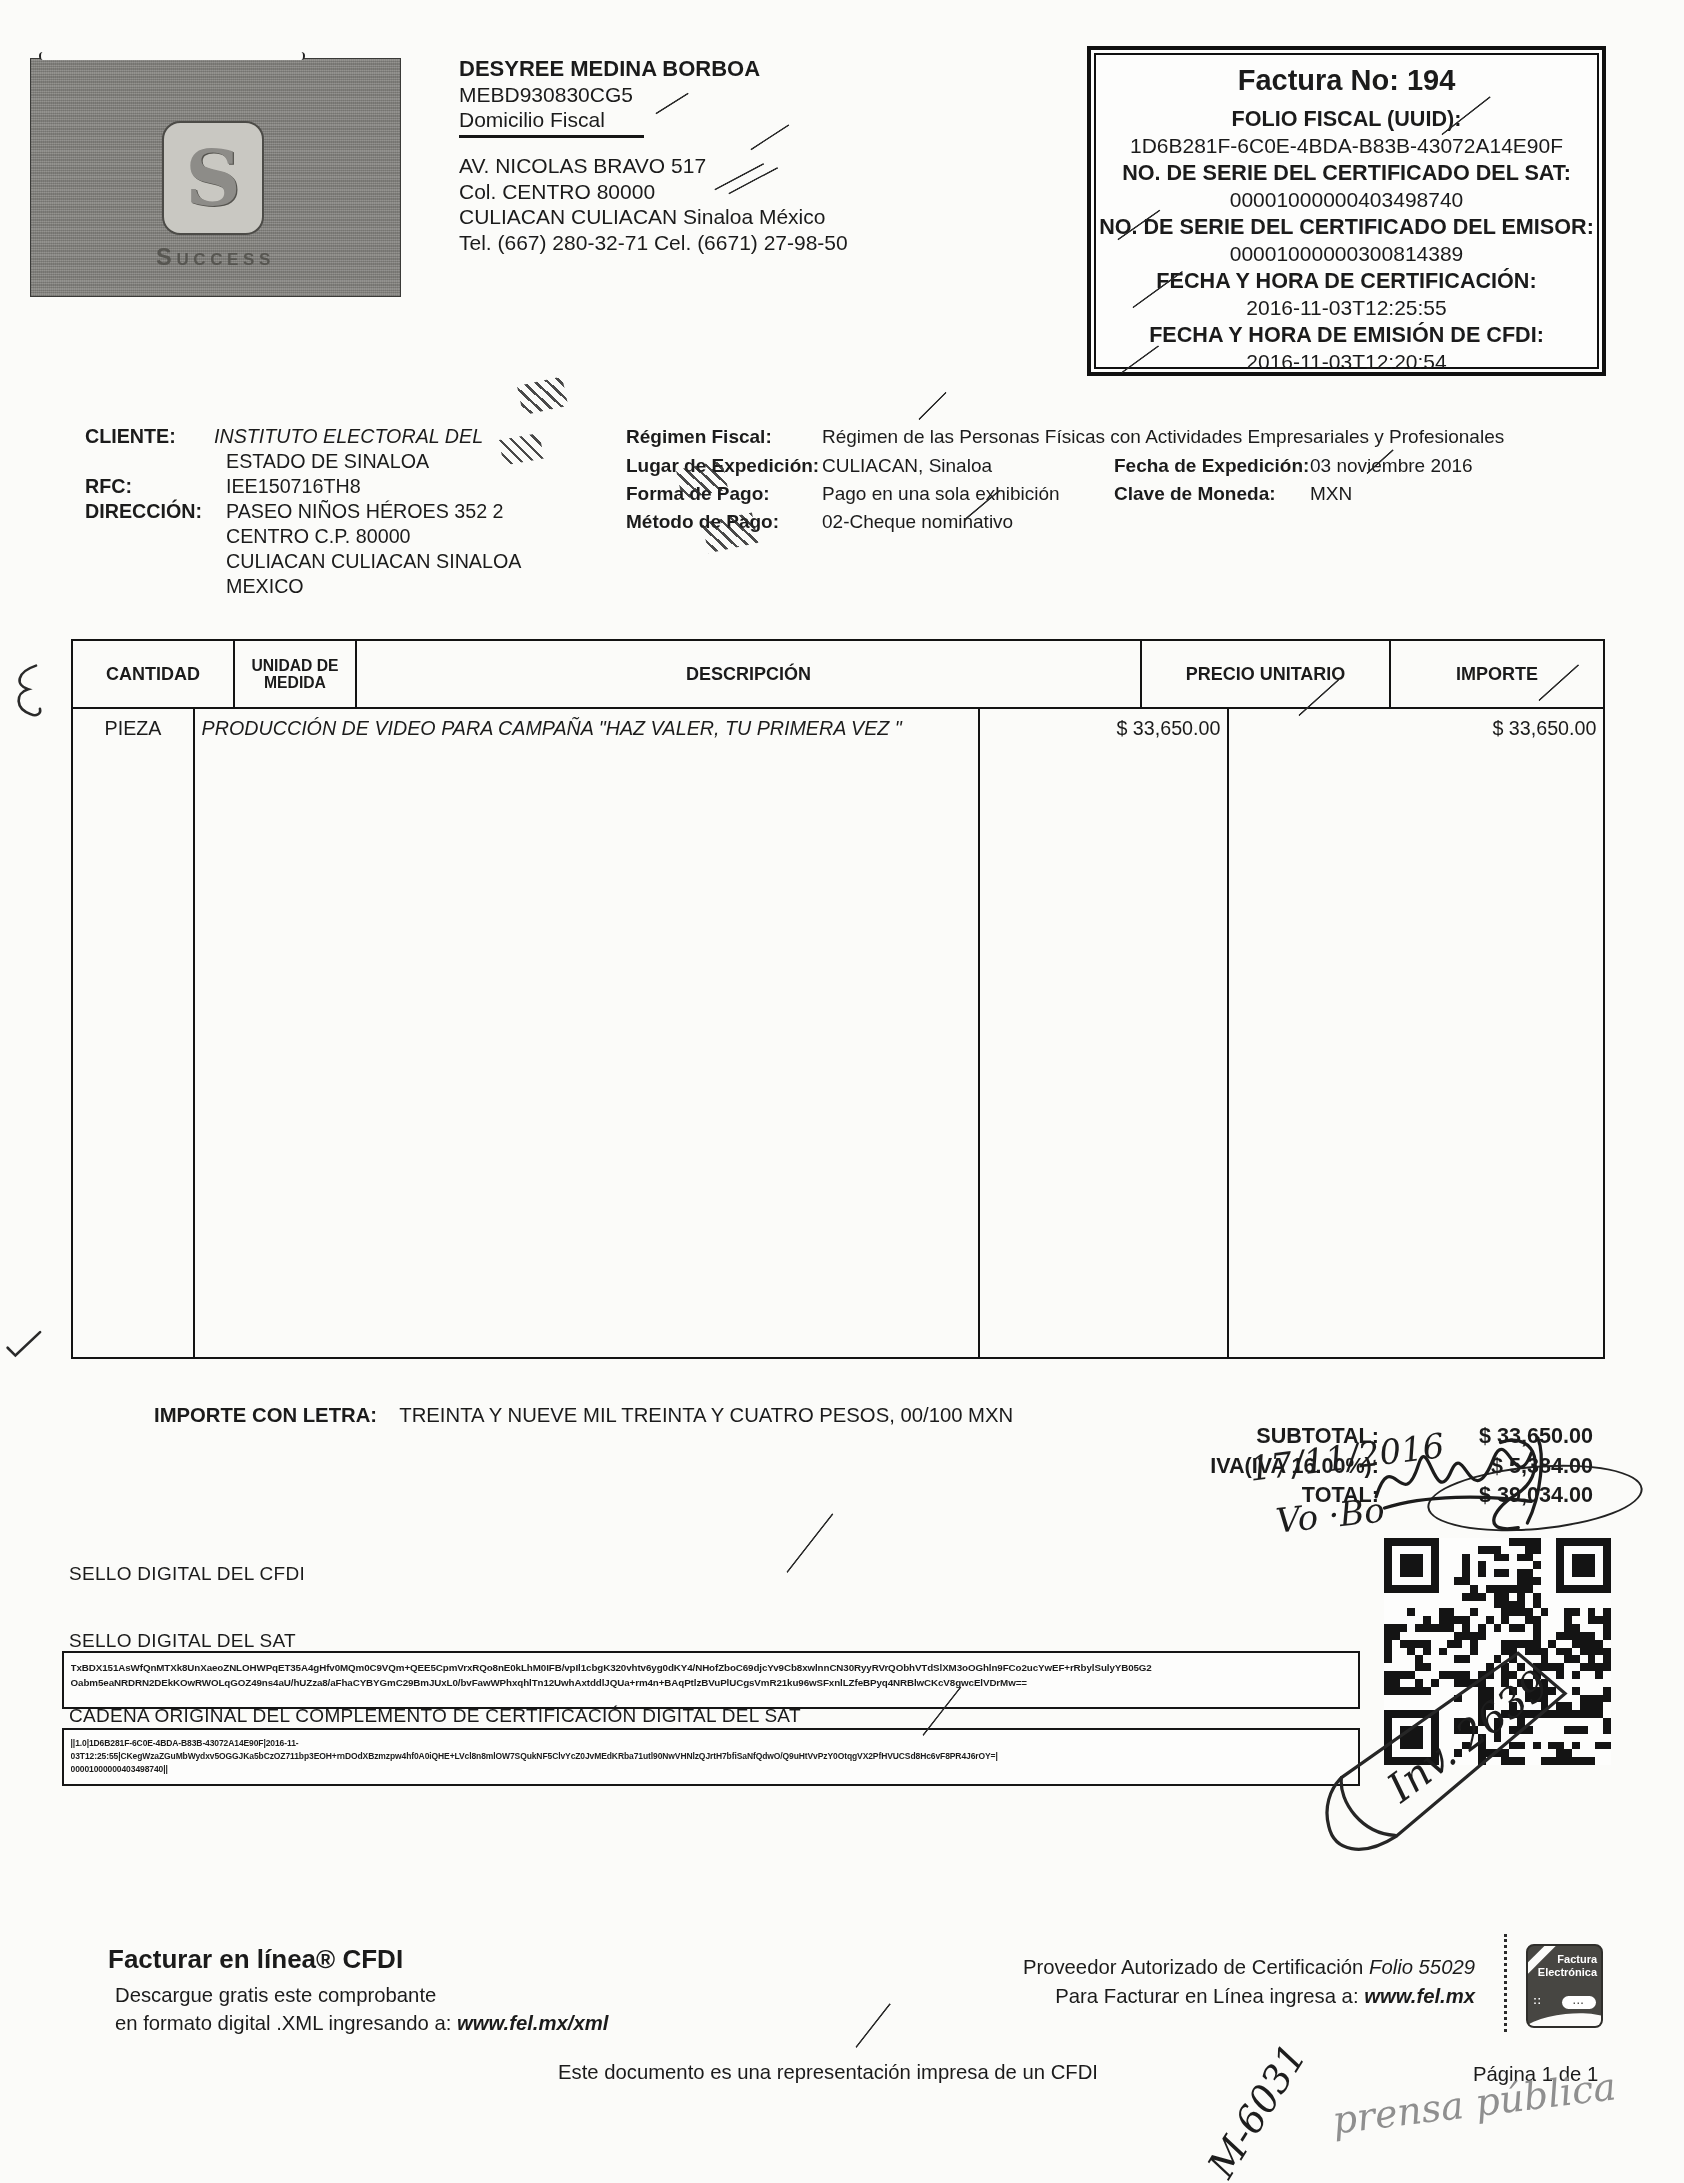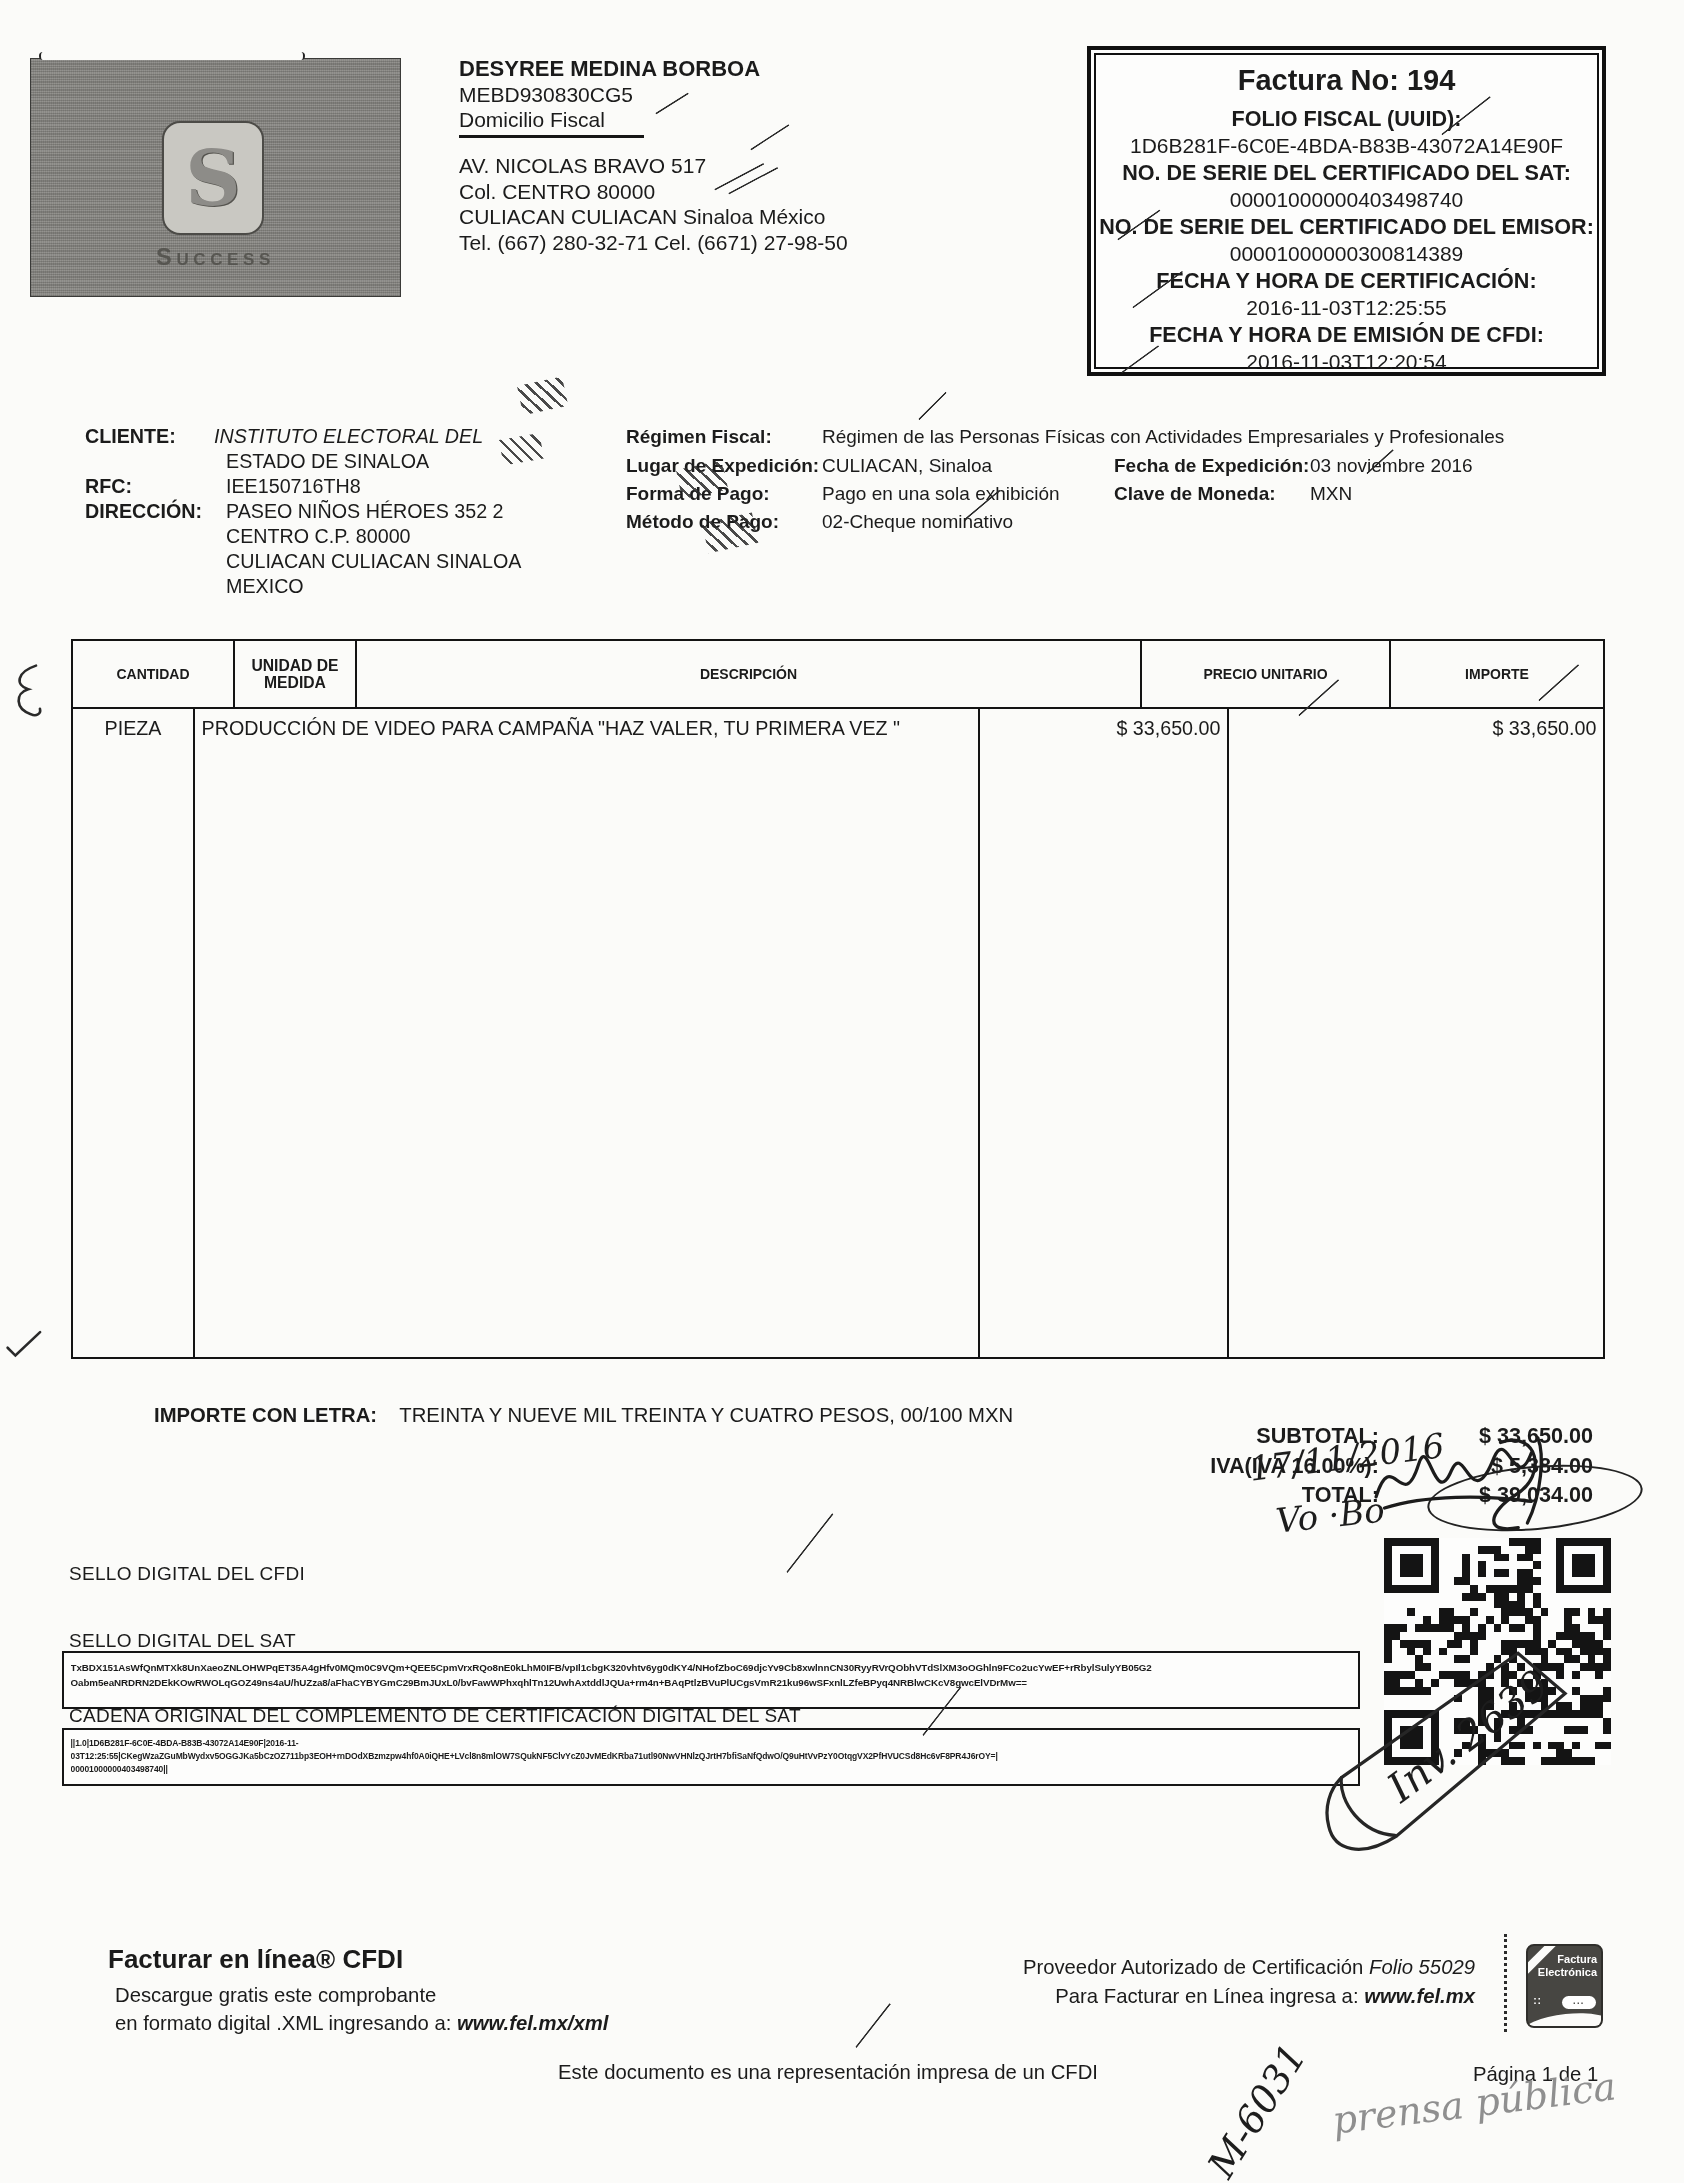--- a/index.html
+++ b/index.html
@@ -46,24 +46,24 @@
 
   
   .items{left:71px;top:639px;width:1530px;height:716px;border:2.6px solid #131313;
     display:flex;flex-direction:column;background:transparent;}
   .thead{display:flex;height:66px;border-bottom:2.6px solid #131313;}
   .tbody{display:flex;flex:1;}
   .col{border-right:2px solid #131313;display:flex;flex-direction:column;}
   .col:last-child{border-right:none;}
   .c1{width:160px;} .c2{width:120px;} .c3{width:783px;} .c4{width:247px;} .c5{flex:1;}
   .hcell{flex:1;display:flex;align-items:center;justify-content:center;text-align:center;
-    font-weight:bold;font-size:14px;line-height:21px;padding:0 5.2px;}
+    font-weight:bold;font-size:18px;line-height:21px;padding:0 5.2px;}
   .hcell.small{font-size:15.7px;line-height:17px;}
   .bcell{padding-top:7.9px;font-size:19.7px;}
-  .ctr{text-align:center;} .rgt{text-align:right;padding-right:6.6px;} .lft{text-align:left;padding-left:6.6px;}
+  .ctr{text-align:center;} .rgt{text-align:right;padding-right:6.6px;} .lft{text-align:left;padding-left:6.6px;font-style:italic;}
 
   
   .words{left:154px;top:1404px;font-size:20.3px;}
   .tot-label{position:absolute;right:306px;font-size:21.6px;font-weight:bold;text-align:right;}
   .tot-value{position:absolute;right:92px;font-size:21.6px;font-weight:bold;text-align:right;}
 
   
   .seal-label{font-size:19px;letter-spacing:0.3px;}
   .seal-box{border:2.6px solid #161616;background:#fdfdfc;overflow:hidden;
     font-weight:bold;font-size:9.8px;letter-spacing:-0.1px;line-height:15.7px;

